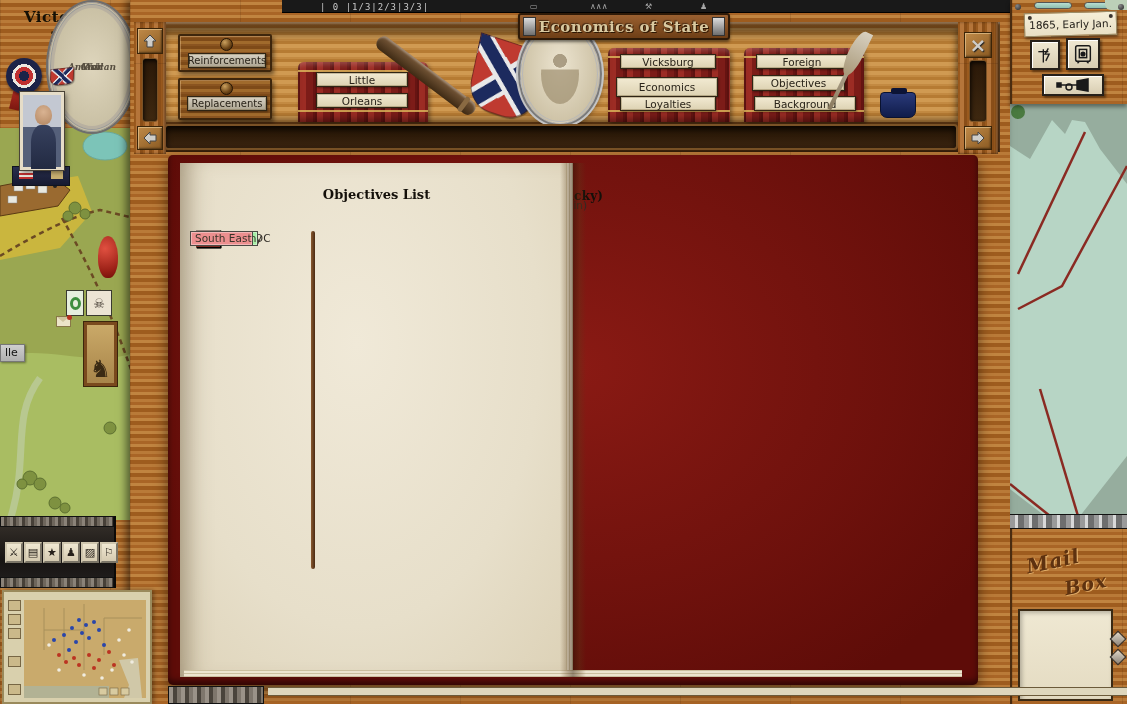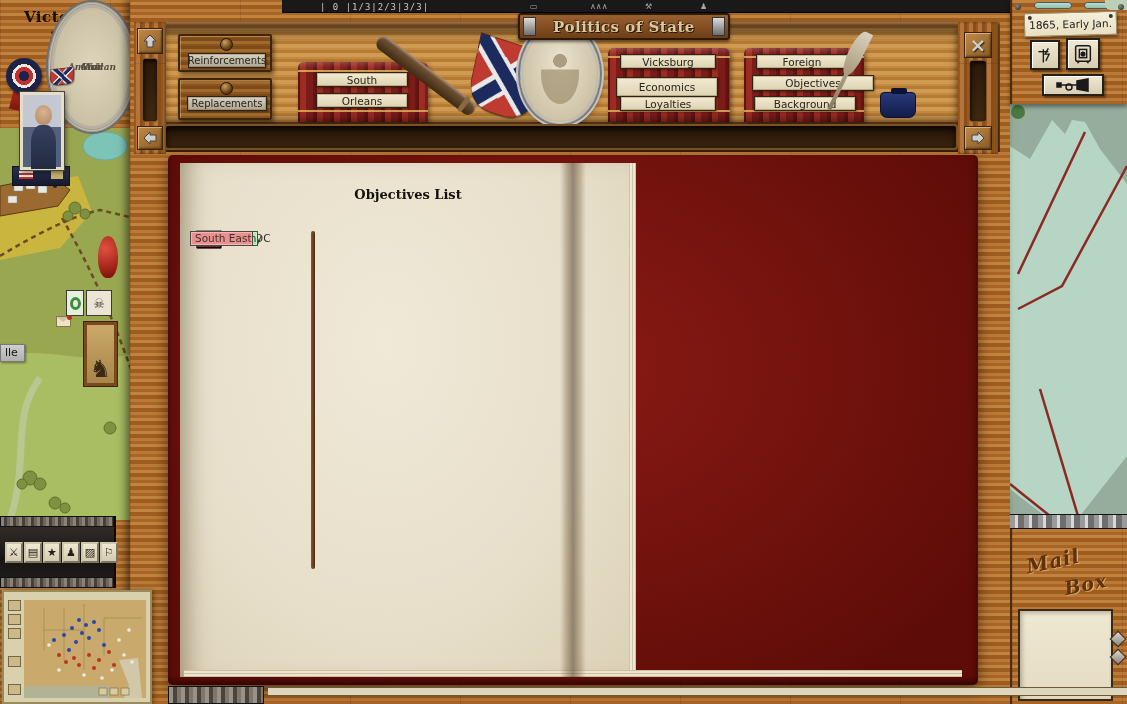--- a/index.html
+++ b/index.html
@@ -166,21 +166,21 @@
 
   
   .book{left:168px;top:155px;width:810px;height:530px;z-index:4;border-radius:5px;
     background:radial-gradient(ellipse at 50% 40%,#8a1a14,#5e0c08 85%);
     box-shadow:0 6px 14px rgba(0,0,0,.5), inset 0 -4px 6px rgba(0,0,0,.5);}
   .pages{left:12px;top:8px;width:786px;height:514px;display:flex;position:absolute;}
   .pages::before{content:"";position:absolute;left:50%;top:0;bottom:0;width:26px;margin-left:-13px;z-index:2;
     background:linear-gradient(90deg,rgba(0,0,0,0),rgba(90,60,25,.3),rgba(45,25,8,.45),rgba(90,60,25,.3),rgba(0,0,0,0));}
   .pages::after{content:"";position:absolute;left:4px;right:4px;bottom:0;height:7px;
     background:repeating-linear-gradient(0deg,#cbbf9f 0 1px,#ece4cf 1px 3px);}
-  .page{position:relative;width:456px;height:514px;
+  .page{position:relative;width:393px;height:514px;
     background:radial-gradient(ellipse at 45% 35%, #f0e9d8, #e7dfca 60%, #dcd1b6);}
   .page.pl{box-shadow:inset -20px 0 24px -14px rgba(90,70,40,.55);}
   .page.pr{box-shadow:inset 20px 0 24px -14px rgba(90,70,40,.5);}
   .page.pl::before{content:"";position:absolute;left:0;top:0;bottom:0;width:7px;
     background:repeating-linear-gradient(90deg,#cfc4a6 0 1px,#efe8d5 1px 3px);}
   .page.pr::before{content:"";position:absolute;right:0;top:0;bottom:0;width:7px;
     background:repeating-linear-gradient(90deg,#cfc4a6 0 1px,#efe8d5 1px 3px);}
   .lp-content{position:absolute;left:18px;right:14px;top:26px;}
   .lp-content>div{position:static;}
   .lp-title{font:bold 12px "DejaVu Serif",serif;color:#14100a;white-space:nowrap;letter-spacing:.2px;}
@@ -363,54 +363,54 @@
     <div class="topstrip">
       <span class="counters">| 0 |1/3|2/3|3/3|</span>
       <span class="ts-ico" style="left:248px">▭</span>
       <span class="ts-ico" style="left:308px">∧∧∧</span>
       <span class="ts-ico" style="left:363px">⚒</span>
       <span class="ts-ico" style="left:418px">♟</span>
     </div>
 
     <div class="plaque">
       <span class="cap l"></span>
-      <span class="txt">Politics of State</span>
+      <span class="txt">Economics of State</span>
       <span class="cap r"></span>
     </div>
 
     <div class="shelf-frame"></div>
 
     <div class="shelf-inner woodL">
 
       <div class="drawer" style="left:14px;top:6px;width:94px;height:38px">
         <div class="knob"></div>
         <div class="plate silver" style="left:8px;top:17px;width:78px;height:15px">Reinforcements</div>
       </div>
       <div class="drawer" style="left:14px;top:50px;width:94px;height:42px">
         <div class="knob"></div>
         <div class="plate silver" style="left:7px;top:16px;width:80px;height:15px">Replacements</div>
       </div>
 
       <div class="spines" style="left:134px;top:34px;width:130px;height:60px">
-        <div class="plate" style="left:18px;top:10px;width:92px;height:15px">South</div>
+        <div class="plate" style="left:18px;top:10px;width:92px;height:15px">Little</div>
         <div class="plate" style="left:18px;top:31px;width:92px;height:15px">Orleans</div>
       </div>
       <div class="cannon" style="left:214px;top:4px"></div>
       <div class="flag csa" style="left:308px;top:14px;width:68px;height:74px;transform:rotate(12deg) skewY(6deg);border-radius:0 0 45% 35%"></div>
       <div class="cameo" style="left:356px;top:-4px"></div>
 
       <div class="spines" style="left:444px;top:20px;width:122px;height:74px">
         <div class="plate" style="left:12px;top:6px;width:96px;height:15px">Vicksburg</div>
         <div class="plate" style="left:8px;top:29px;width:102px;height:20px">Economics</div>
         <div class="plate" style="left:12px;top:48px;width:96px;height:15px">Loyalties</div>
       </div>
 
       <div class="spines" style="left:580px;top:20px;width:120px;height:74px">
         <div class="plate" style="left:12px;top:6px;width:92px;height:15px">Foreign</div>
-        <div class="plate" style="left:8px;top:27px;width:122px;height:16px">Objectives</div>
+        <div class="plate" style="left:8px;top:27px;width:93px;height:16px">Objectives</div>
         <div class="plate" style="left:10px;top:48px;width:102px;height:15px">Background</div>
       </div>
       <div class="quill" style="left:700px;top:6px"></div>
       <div class="inkpot" style="left:716px;top:64px"></div>
     </div>
 
     <div class="channel"></div>
 
     <div class="pillar left woodV">
       <button class="wood-btn" style="left:3px;top:6px;width:26px;height:26px">

